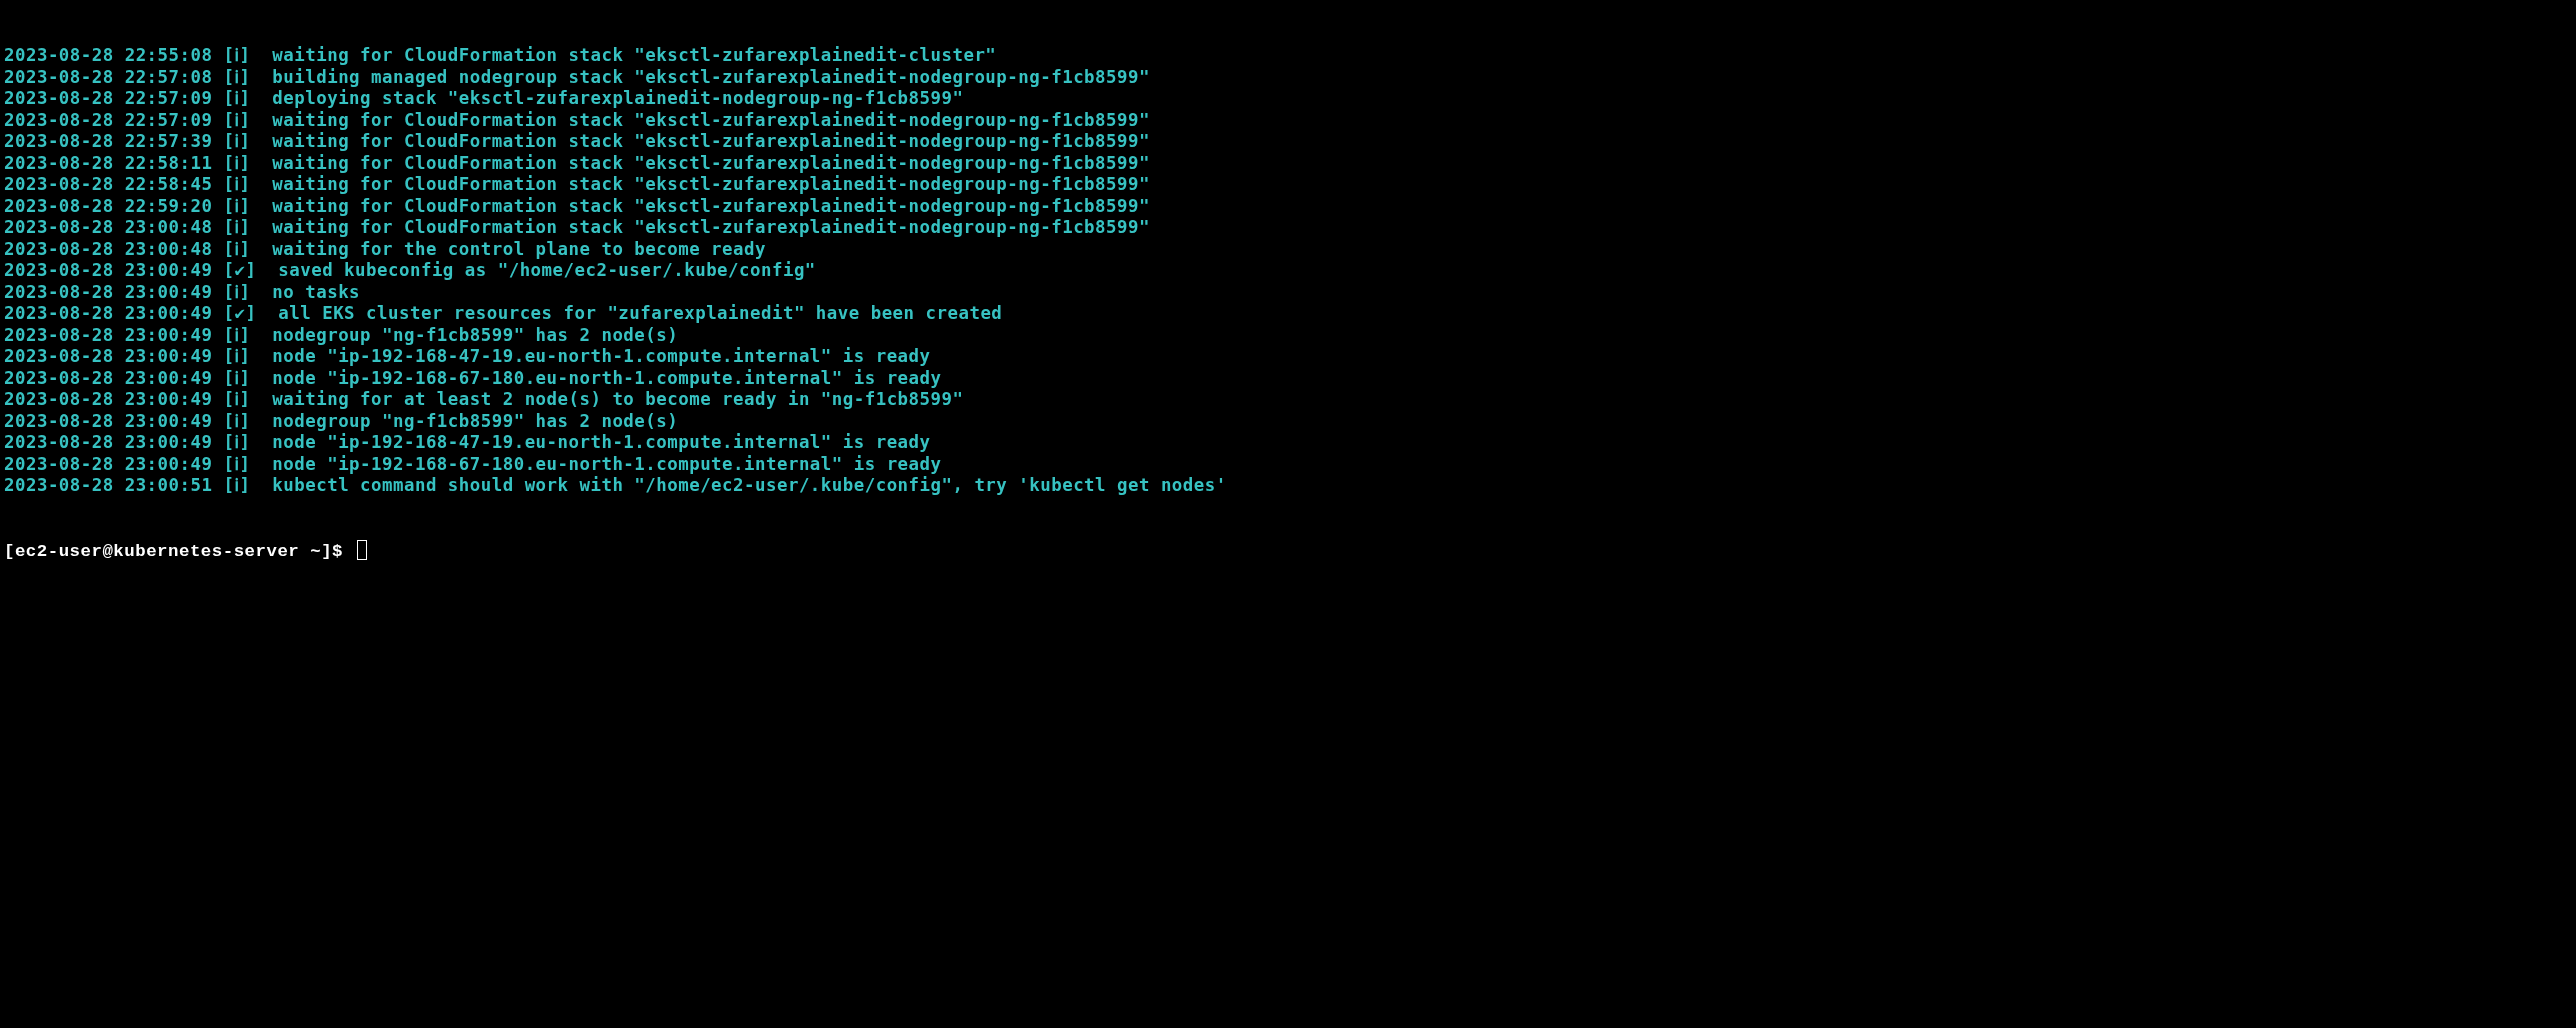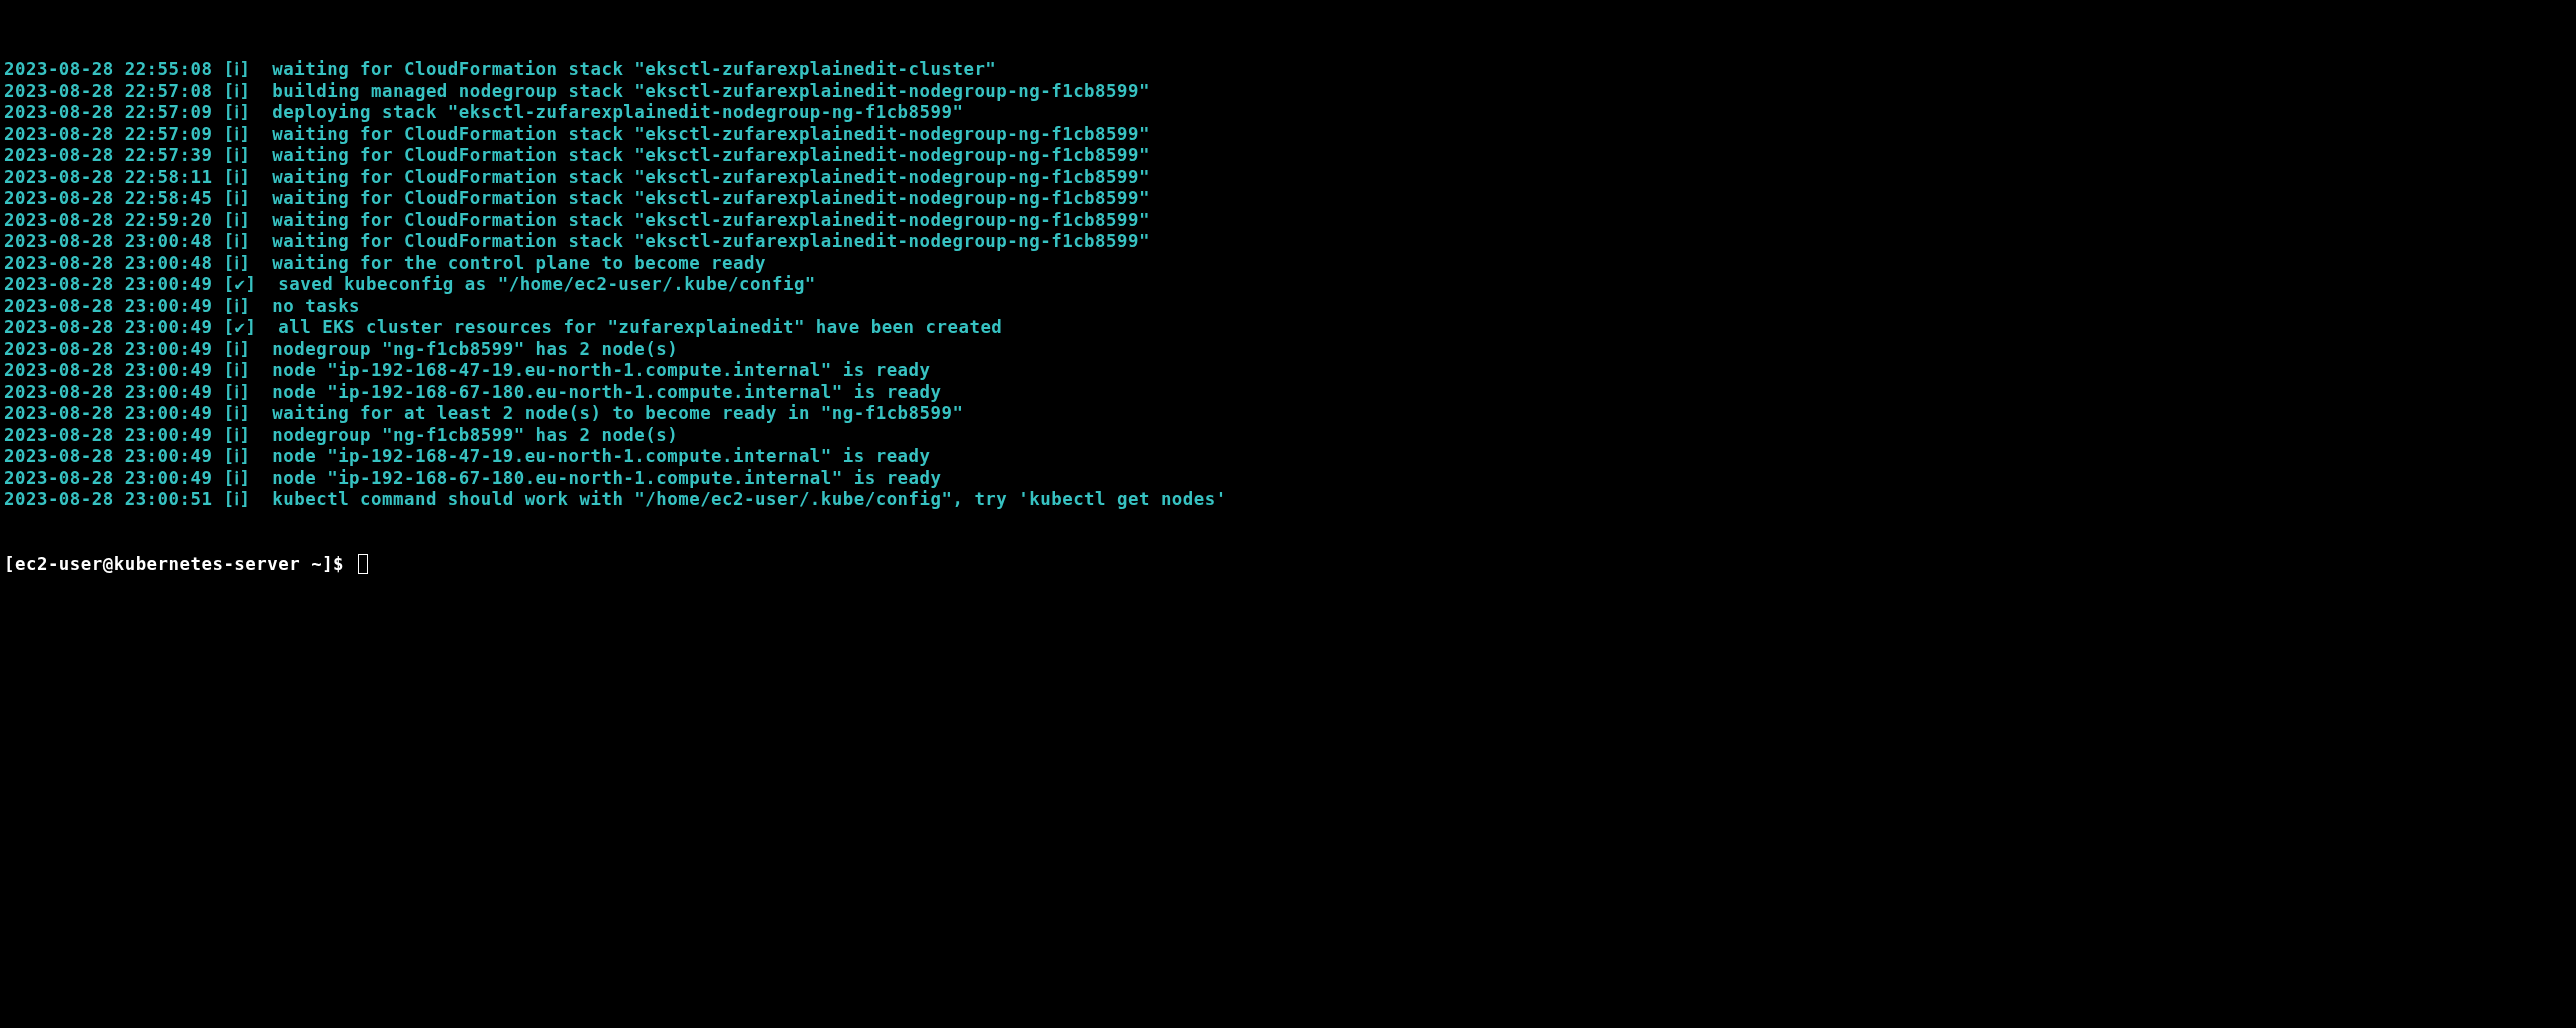--- a/index.html
+++ b/index.html
@@ -10,40 +10,41 @@
     height: 1028px;
     overflow: hidden;
   }
   .terminal {
     font-family: "Menlo", "DejaVu Sans Mono", "Consolas", monospace;
     font-size: 17.4px;
     line-height: 21.5px;
     letter-spacing: 0.5px;
     white-space: pre;
     color: #37c2c2;
-    padding: 16px 4px;
+    padding: 2px 4px;
     font-weight: 600;
   }
   .log-line {
     display: block;
   }
   .cyan-bold {
     color: #37c2c2;
     font-weight: 700;
   }
   .highlight-box {
     display: inline-block;
     border: 2px solid #ff3b2f;
     padding: 0 2.7px;
     margin-left: -2.7px;
     line-height: 20px;
   }
   .prompt-line {
     color: #ffffff;
     font-weight: 700;
+    font-family: Liberation Mono, monospace;
   }
   .cursor {
     display: inline-block;
     width: 10.7px;
     height: 20px;
     border: 1.3px solid #ffffff;
     vertical-align: -4px;
     margin-left: 2.7px;
     box-sizing: border-box;
   }

